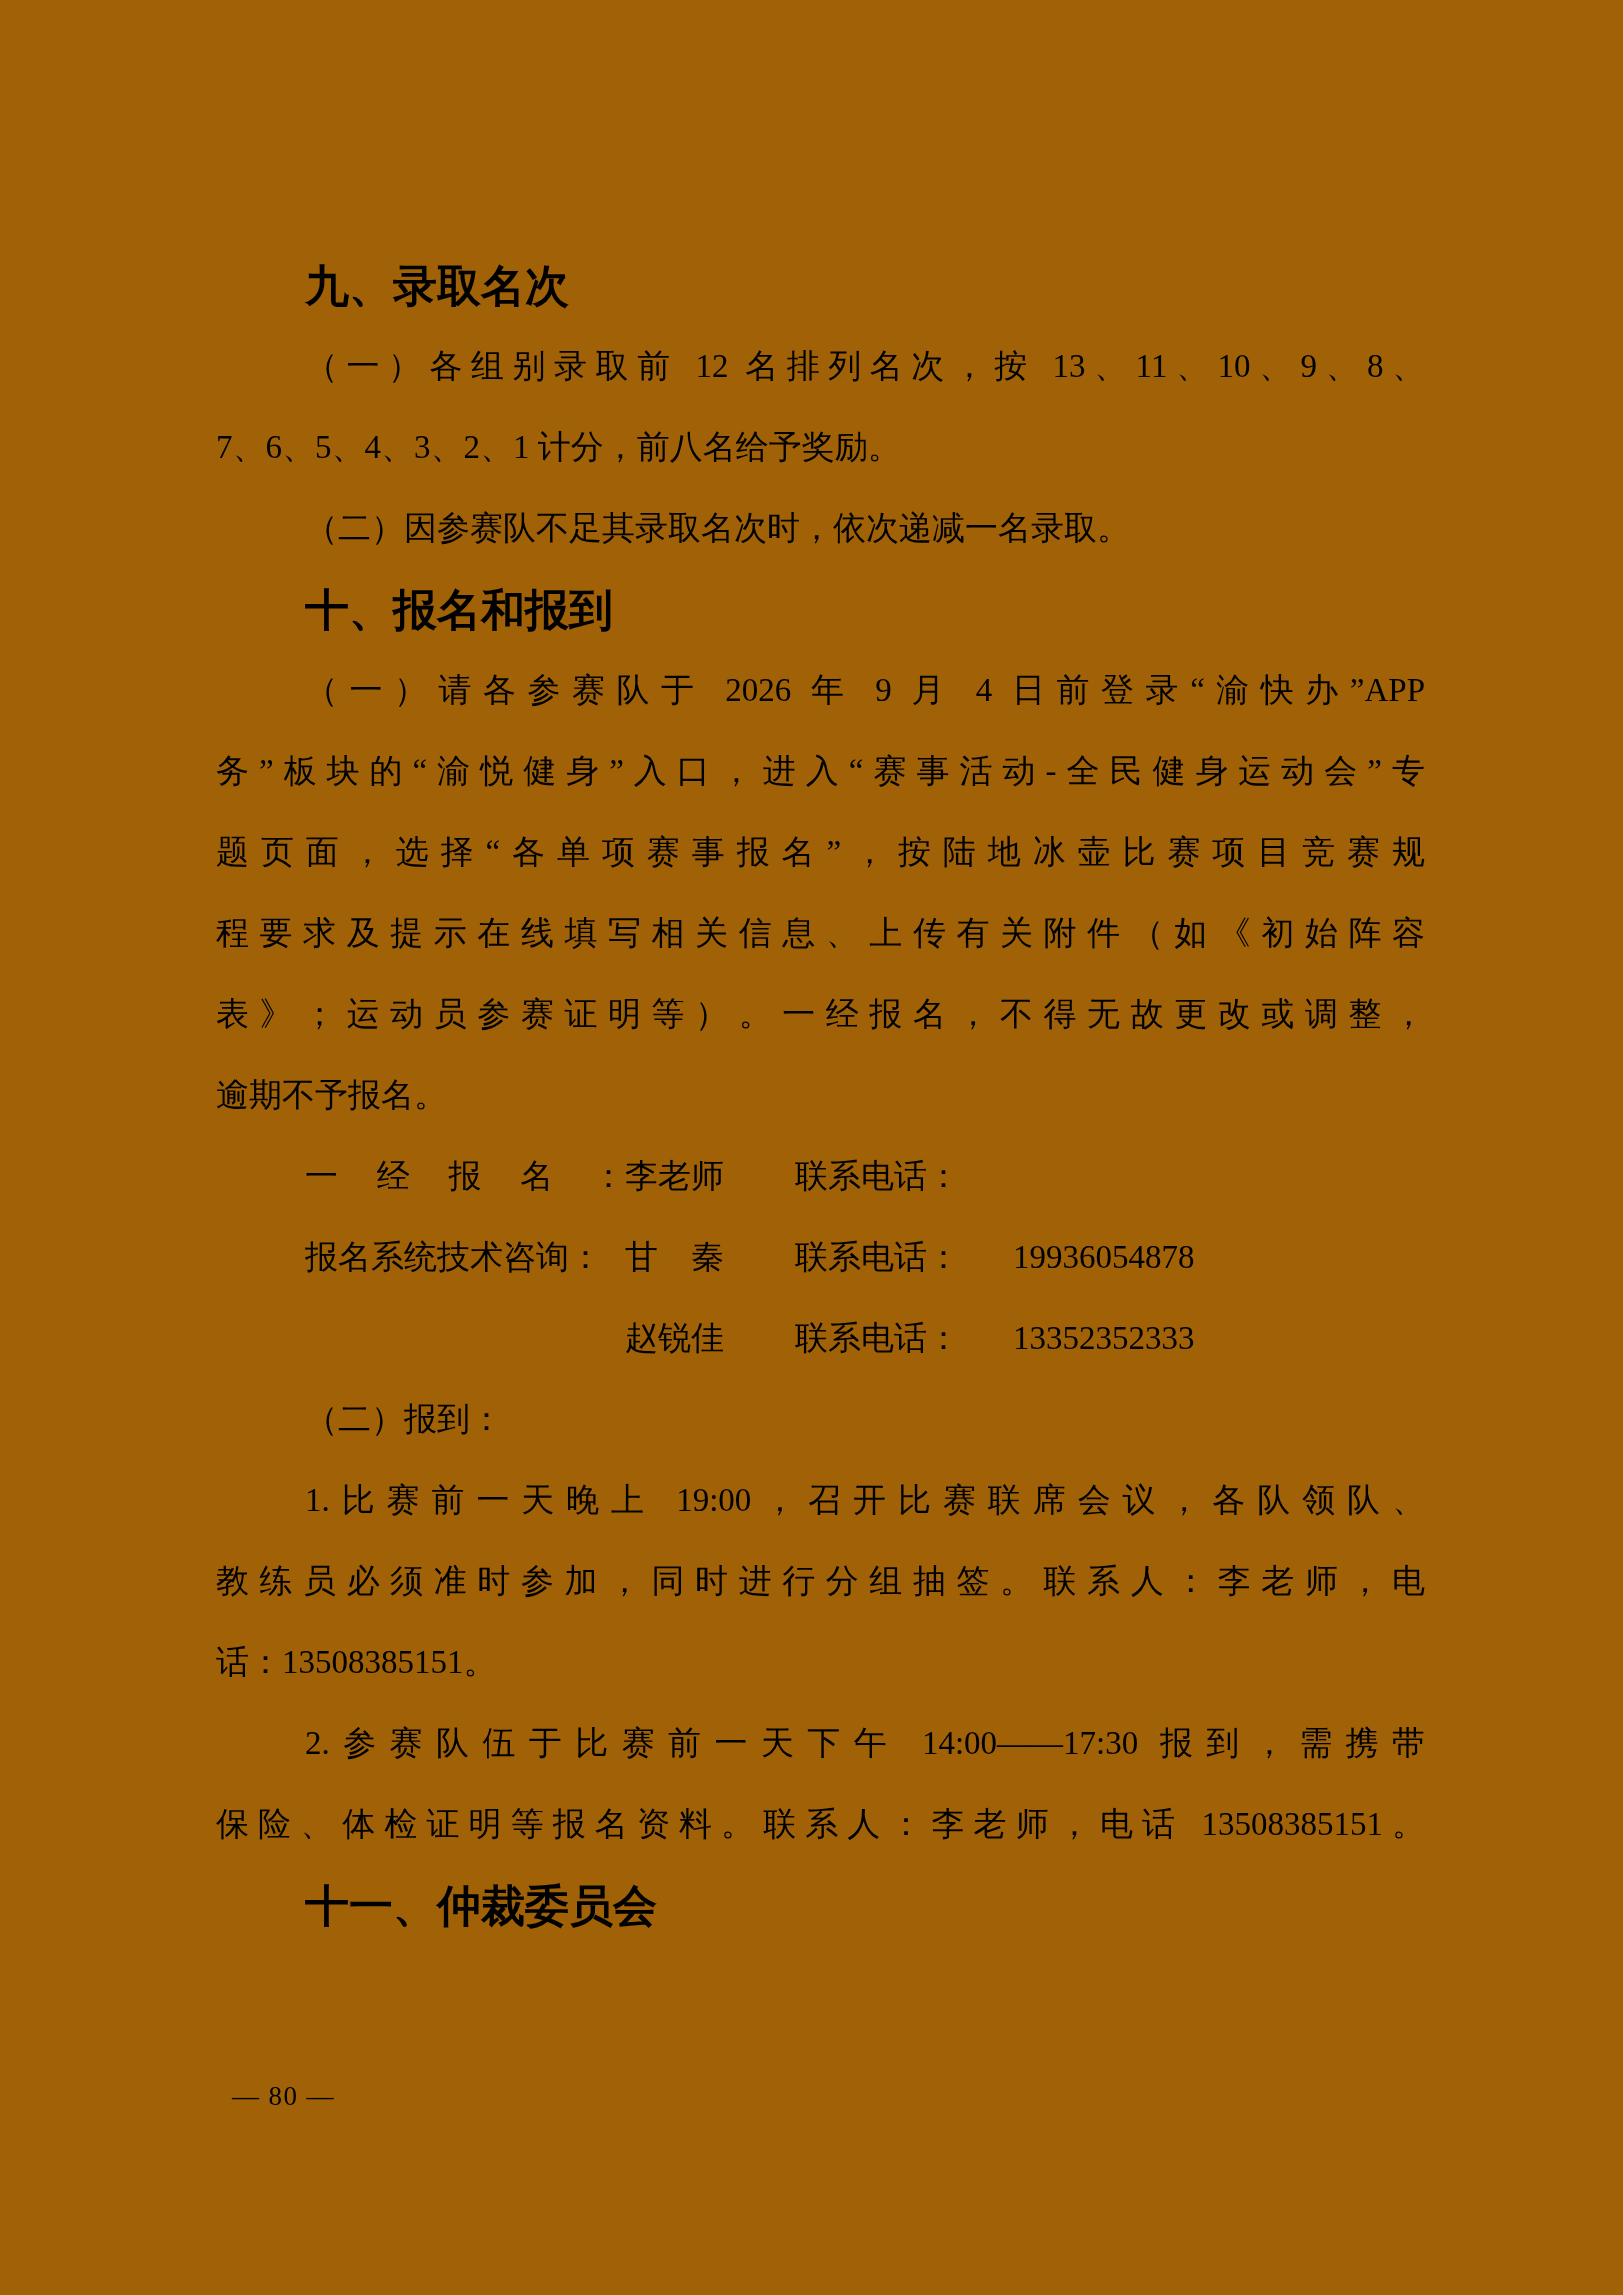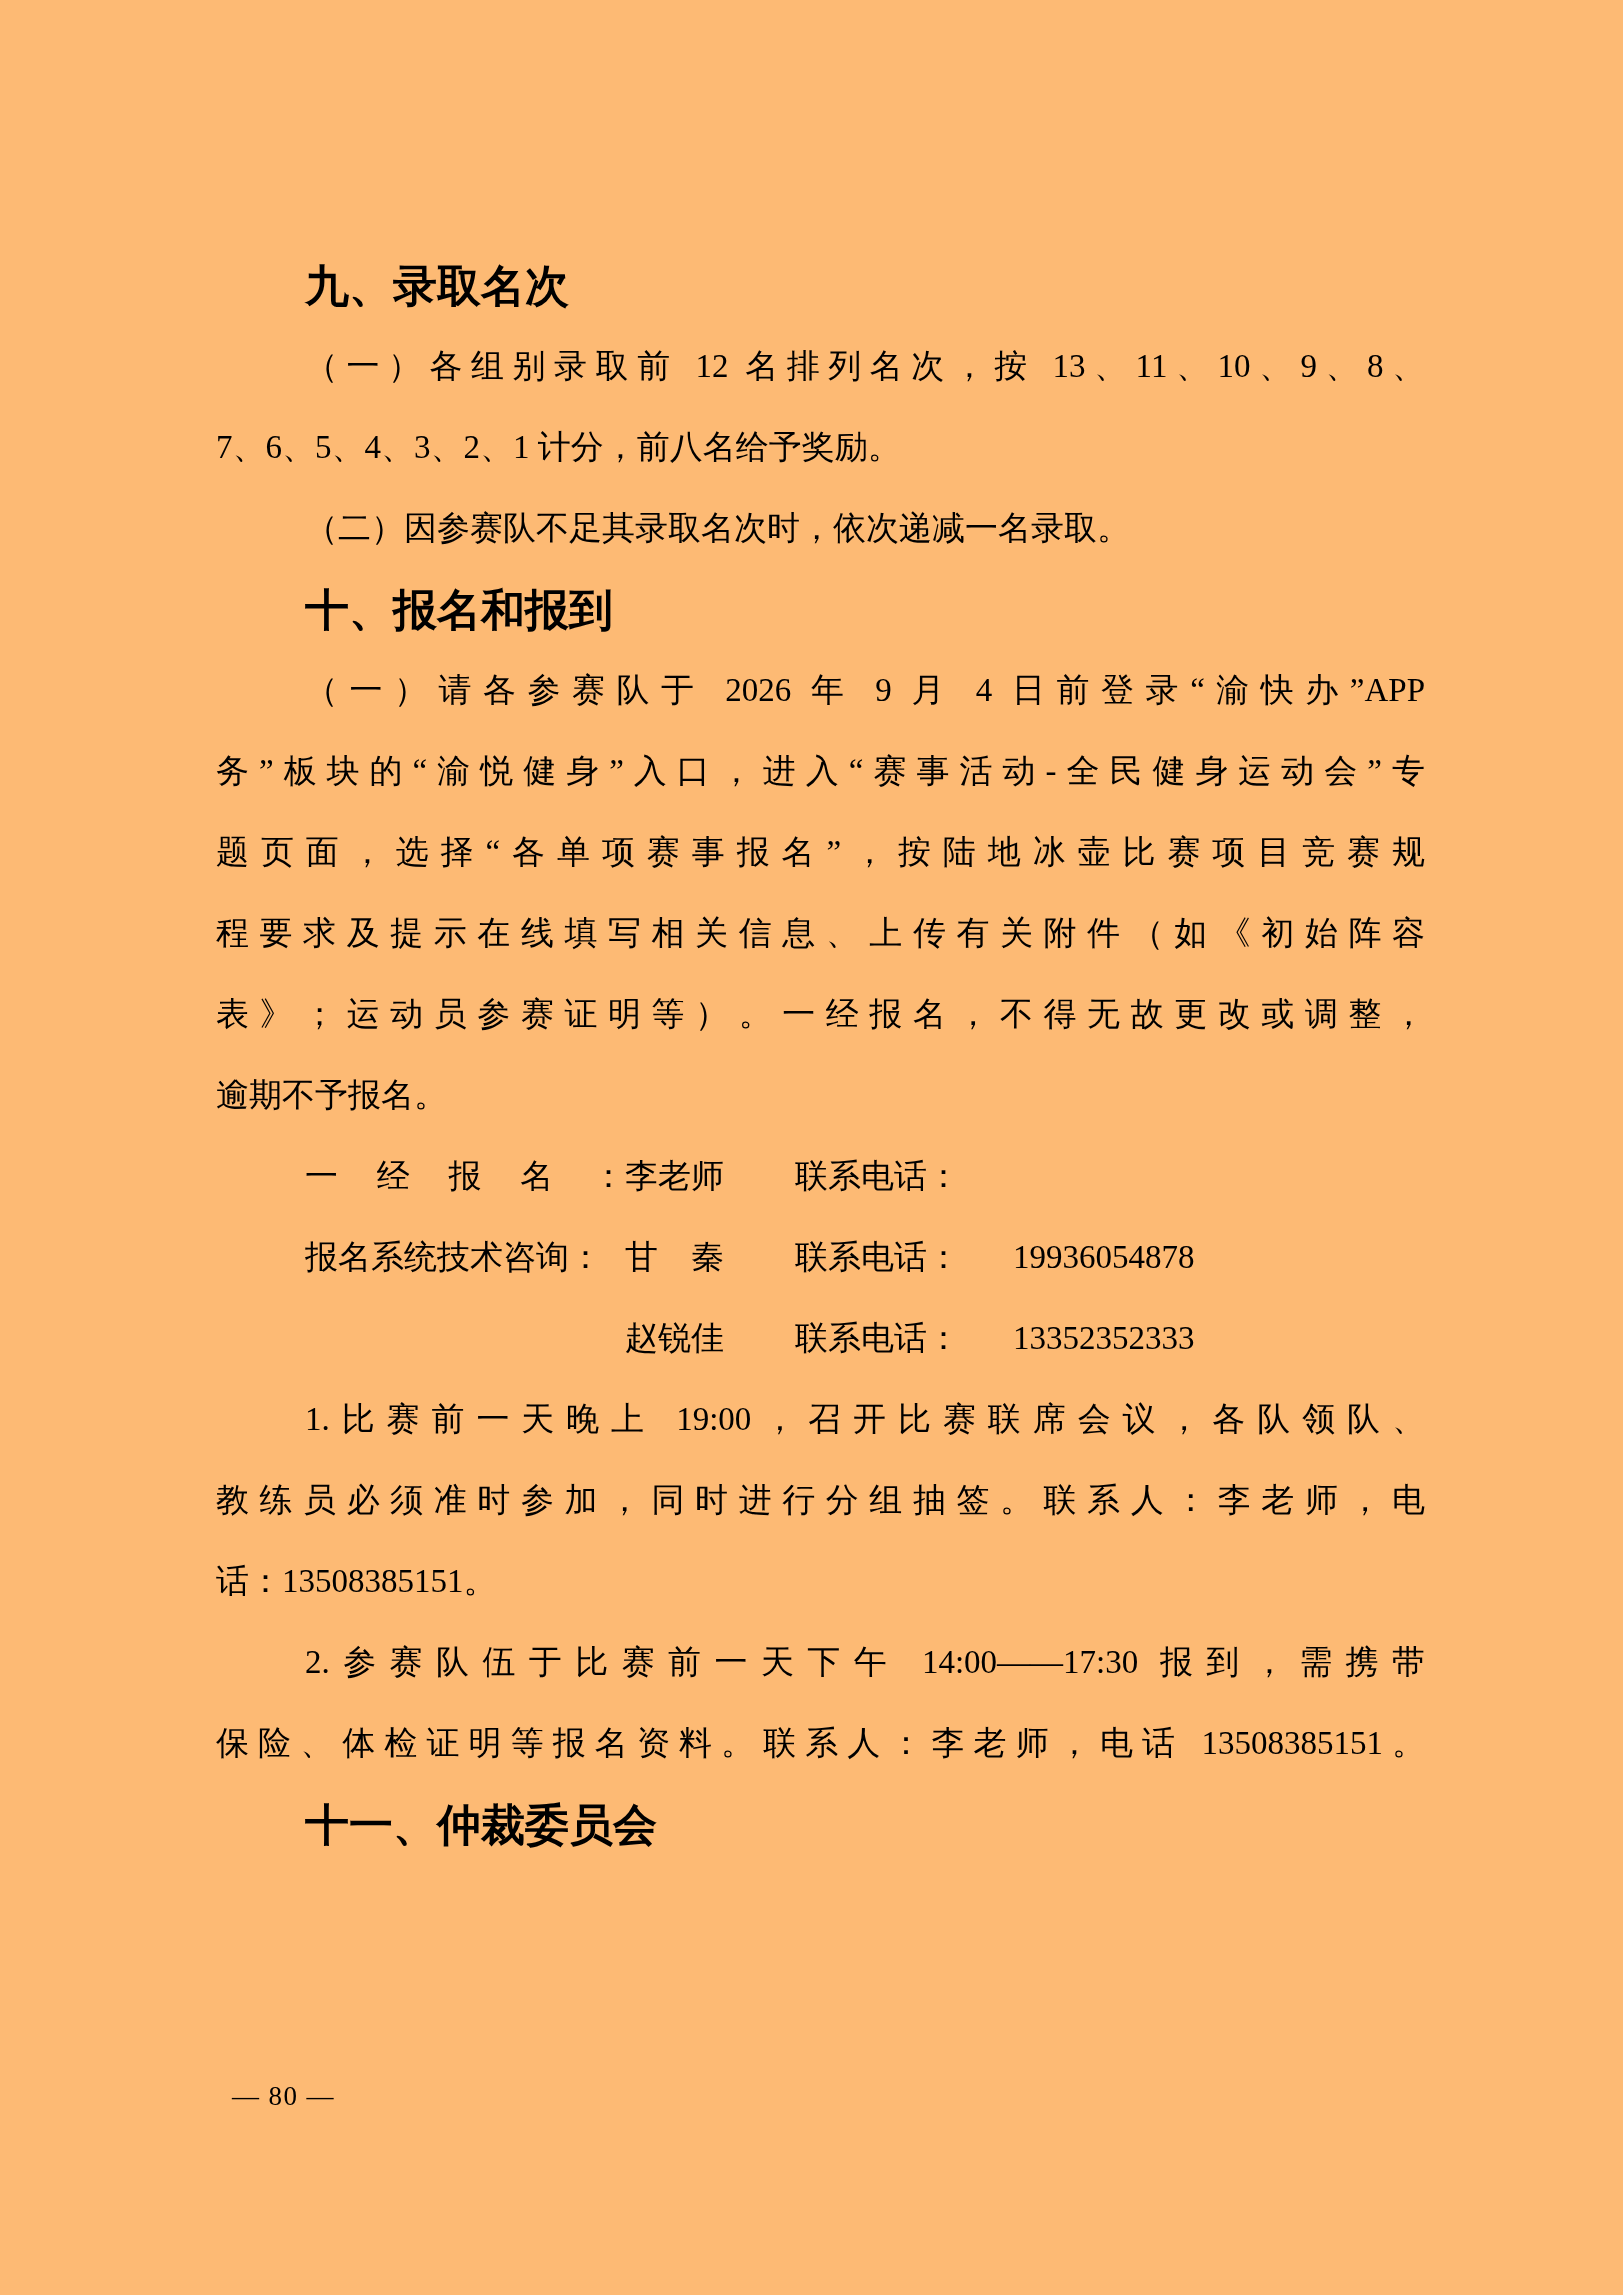--- a/index.html
+++ b/index.html
@@ -4,21 +4,21 @@
 <style>
   html, body {
     margin: 0;
     padding: 0;
     background: #ffffff;
   }
   .page {
     position: relative;
     width: 1623px;
     height: 2295px;
-    background: #fdba74;
+    background: #a16207;
     color: #000000;
     font-family: "Liberation Serif", "DejaVu Serif", serif;
     overflow: hidden;
   }
   .text-block {
     position: absolute;
     left: 216px;
     top: 245px;
     width: 1209px;
   }
@@ -111,20 +111,21 @@
       <span class="c-phone">联系电话：</span>
       <span class="c-number">19936054878</span>
     </div>
     <div class="line contact indent">
       <span class="c-label"></span>
       <span class="c-name">赵锐佳</span>
       <span class="c-phone">联系电话：</span>
       <span class="c-number">13352352333</span>
     </div>
 
+    <div class="line indent">（二）报到：</div>
     <div class="line just indent">1.比赛前一天晚上 19:00，召开比赛联席会议，各队领队、</div>
     <div class="line just">教练员必须准时参加，同时进行分组抽签。联系人：李老师，电</div>
     <div class="line">话：13508385151。</div>
     <div class="line just indent">2.参赛队伍于比赛前一天下午 14:00——17:30 报到，需携带</div>
     <div class="line just">保险、体检证明等报名资料。联系人：李老师，电话 13508385151。</div>
 
     <div class="line heading indent">十一、仲裁委员会</div>
 
   </div>
 

